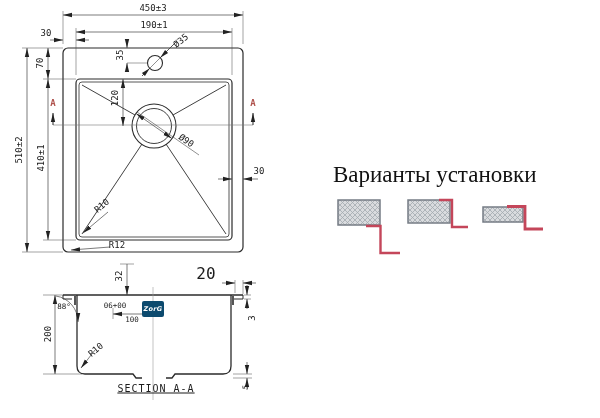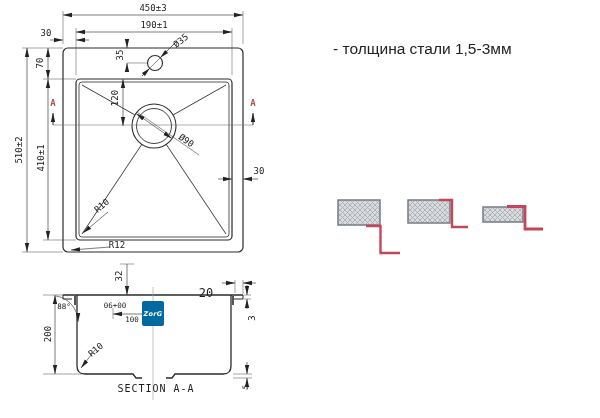--- a/index.html
+++ b/index.html
@@ -1,31 +1,31 @@
 <!DOCTYPE html>
 <html><head>
 <meta charset="utf-8">
 <style>
   html,body{margin:0;padding:0;background:#fff;}
   #stage{position:relative;width:600px;height:418px;background:#ffffff;overflow:hidden;
          font-family:"DejaVu Sans Mono", monospace;color:#1c1c1c;}
   svg{position:absolute;left:0;top:0;}
   .dim{position:absolute;white-space:nowrap;font:9px "DejaVu Sans Mono", monospace;color:#1c1c1c;
        transform:translate(-50%,-50%) rotate(var(--r,0deg));line-height:1;}
-  .dim.big{font-size:12px;margin-top:19px;}
+  .dim.big{font-size:16px;}
   .dim.small{font-size:7.5px;}
   .amark{position:absolute;white-space:nowrap;font:bold 9px "DejaVu Sans Mono",monospace;color:#b0544e;
        transform:translate(-50%,-50%);line-height:1;}
   .note-line{position:absolute;left:333px;white-space:nowrap;
        font:15.5px "Liberation Sans", sans-serif;color:#222;line-height:1;}
   .install-heading{position:absolute;left:333px;top:163px;white-space:nowrap;
        font:23px "Liberation Serif", serif;color:#111;line-height:1;}
   .section-label{position:absolute;white-space:nowrap;font:10px "DejaVu Sans Mono",monospace;
-       letter-spacing:1px;color:#1c1c1c;transform:translate(-50%,-50%);}
-  .logo{position:absolute;left:142px;top:301px;width:22px;height:25px;background:#0369a1;border-radius:2px;
+       letter-spacing:1px;color:#1c1c1c;transform:translate(-50%,-50%);text-decoration:underline;}
+  .logo{position:absolute;left:142px;top:301px;width:22px;height:16px;background:#0c4a6e;border-radius:2px;
        display:flex;align-items:center;justify-content:center;
        font:italic bold 6.5px "DejaVu Sans", sans-serif;color:#fff;letter-spacing:.3px;}
 </style>
 </head>
 <body>
 
 <div id="stage">
 
   <svg width="600" height="418" viewBox="0 0 600 418">
     <defs>
@@ -181,16 +181,16 @@
   <span class="dim" style="left:252px;top:318px;--r:-90deg">3</span>
   <span class="dim" style="left:48px;top:334px;--r:-90deg">200</span>
   <span class="dim small" style="left:64px;top:307px">88°</span>
   <span class="dim small" style="left:115px;top:306px">06+00</span>
   <span class="dim small" style="left:132px;top:320px">100</span>
   <span class="dim" style="left:96px;top:350px;--r:-40deg">R10</span>
   <span class="dim small" style="left:246px;top:387px;--r:-90deg">5</span>
   <span class="section-label" style="left:156px;top:388px">SECTION A-A</span>
   <span class="logo">ZorG</span>
 
-  <span class="note-line" style="top:41px">- толщина стали 1,5-3мм</span>
 
+  <span class="install-heading">Варианты установки</span>
 
 </div>
 
 </body></html>

